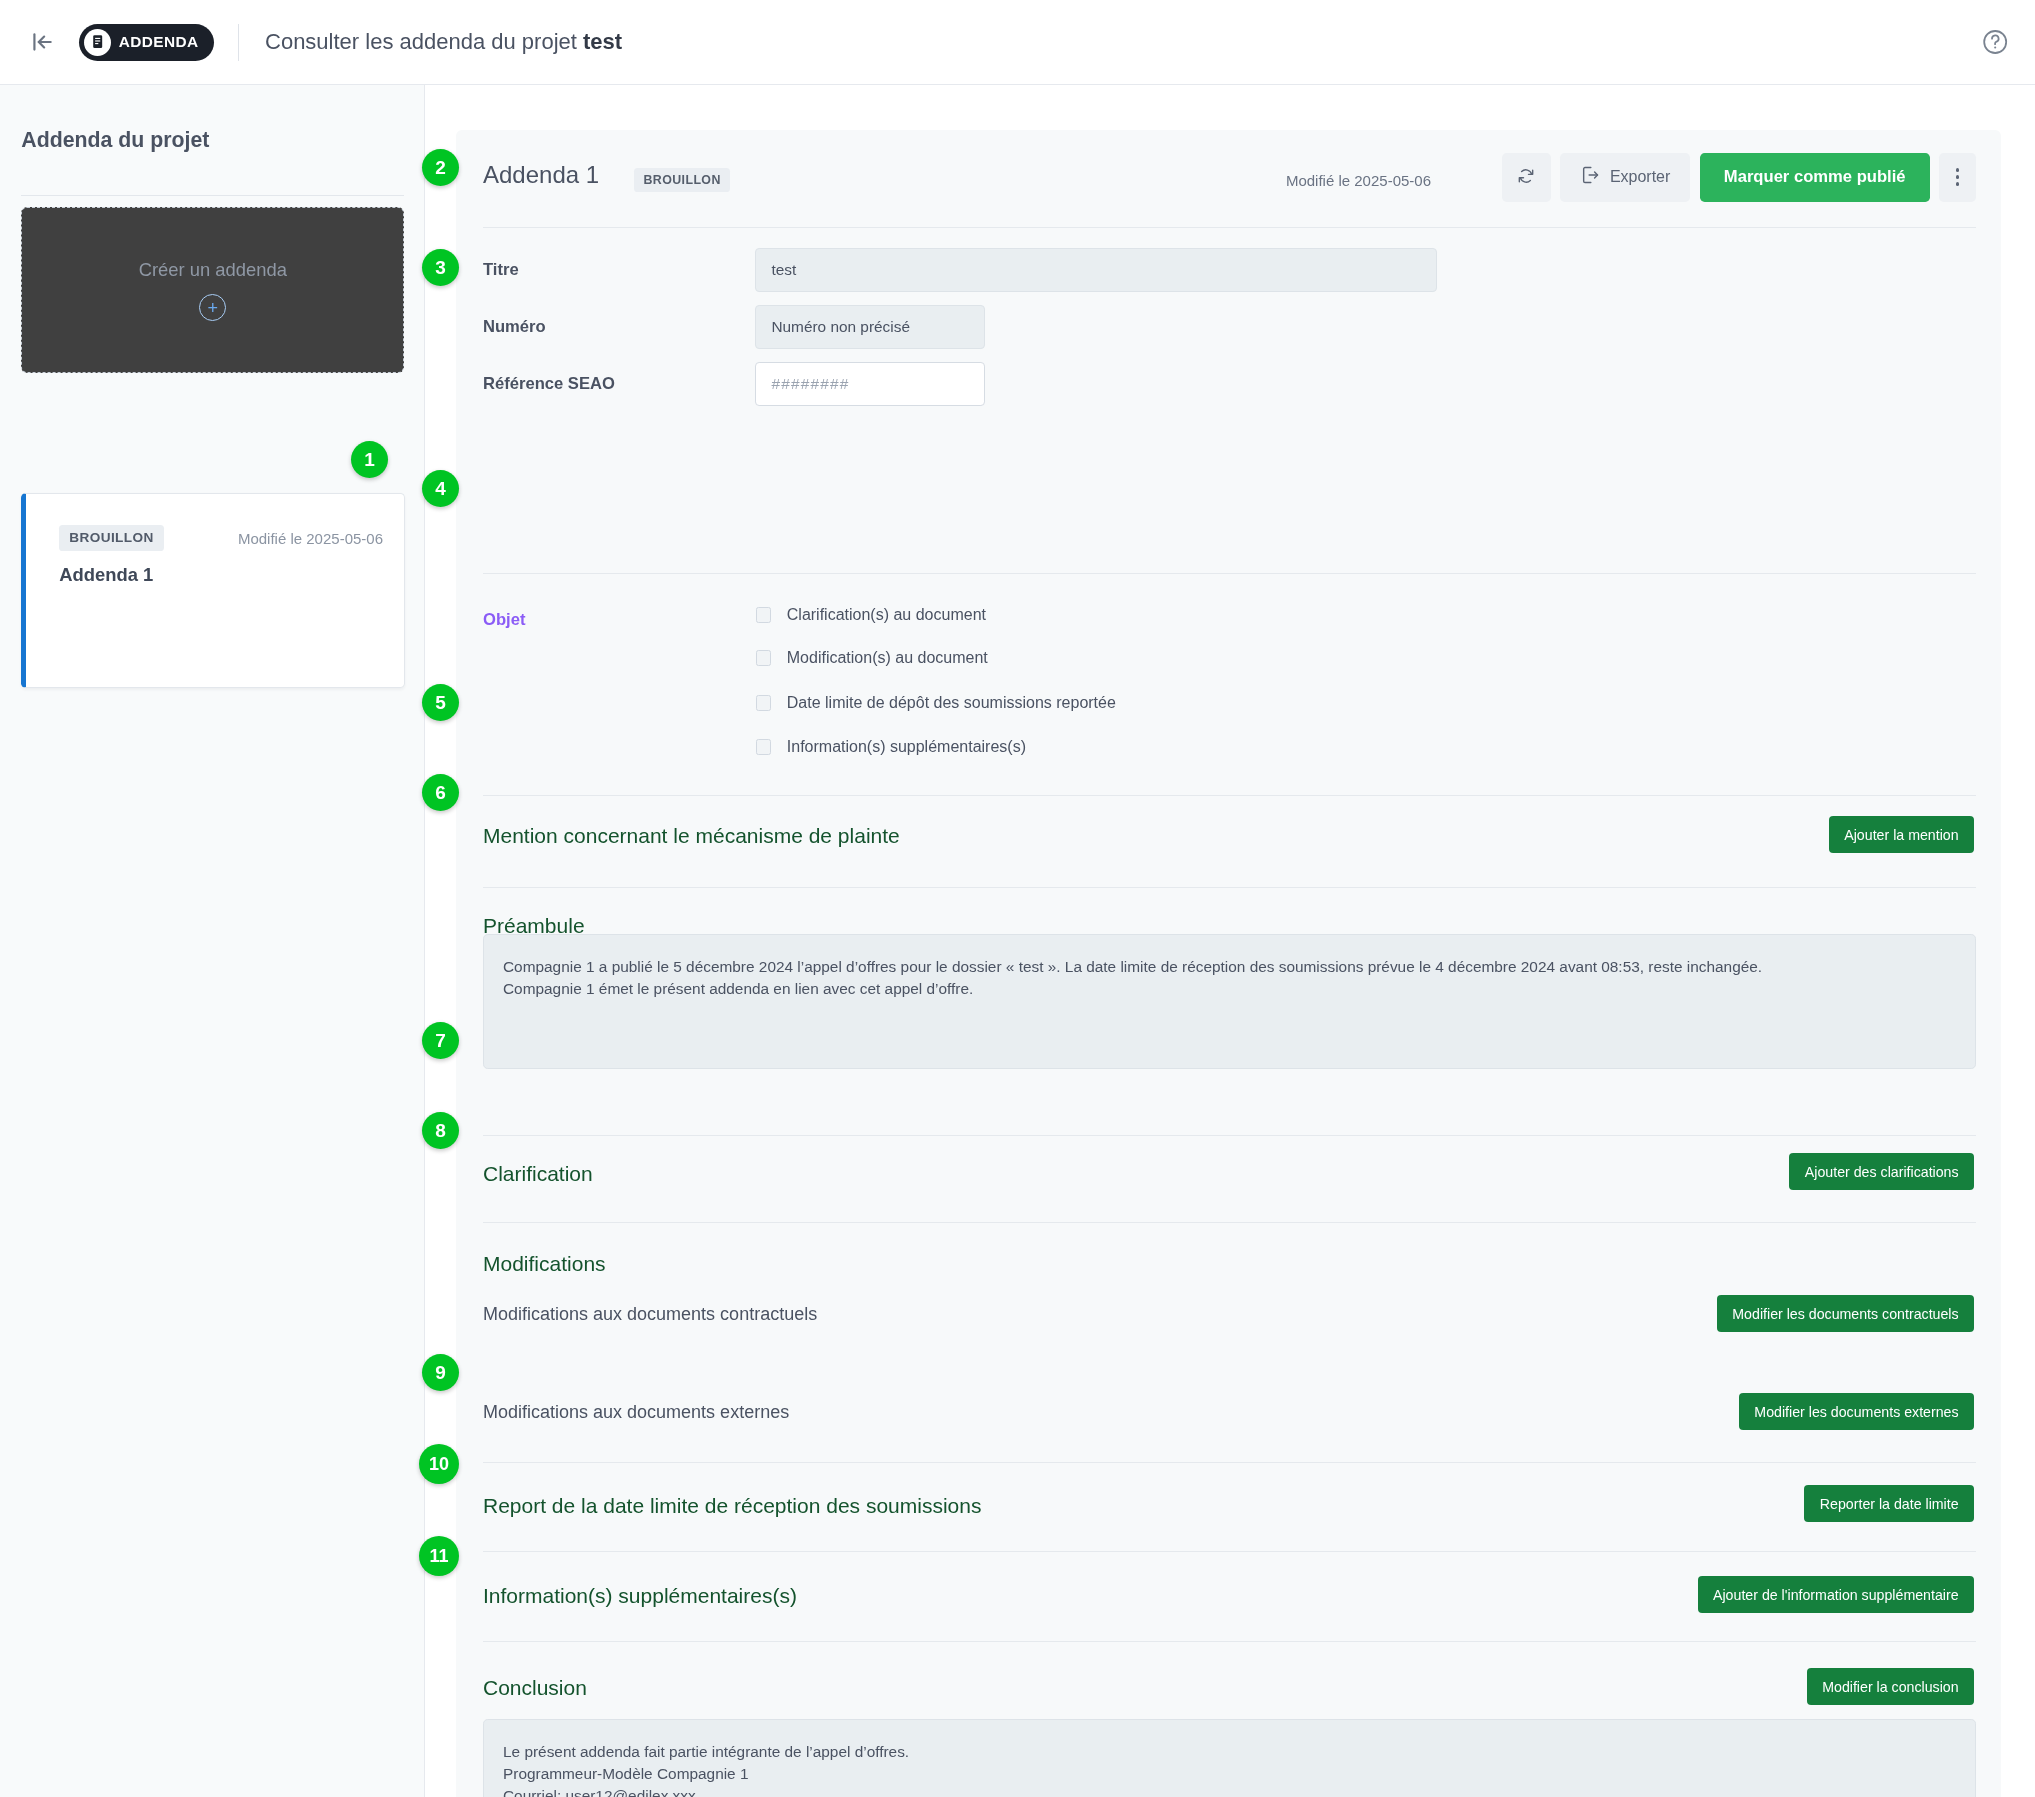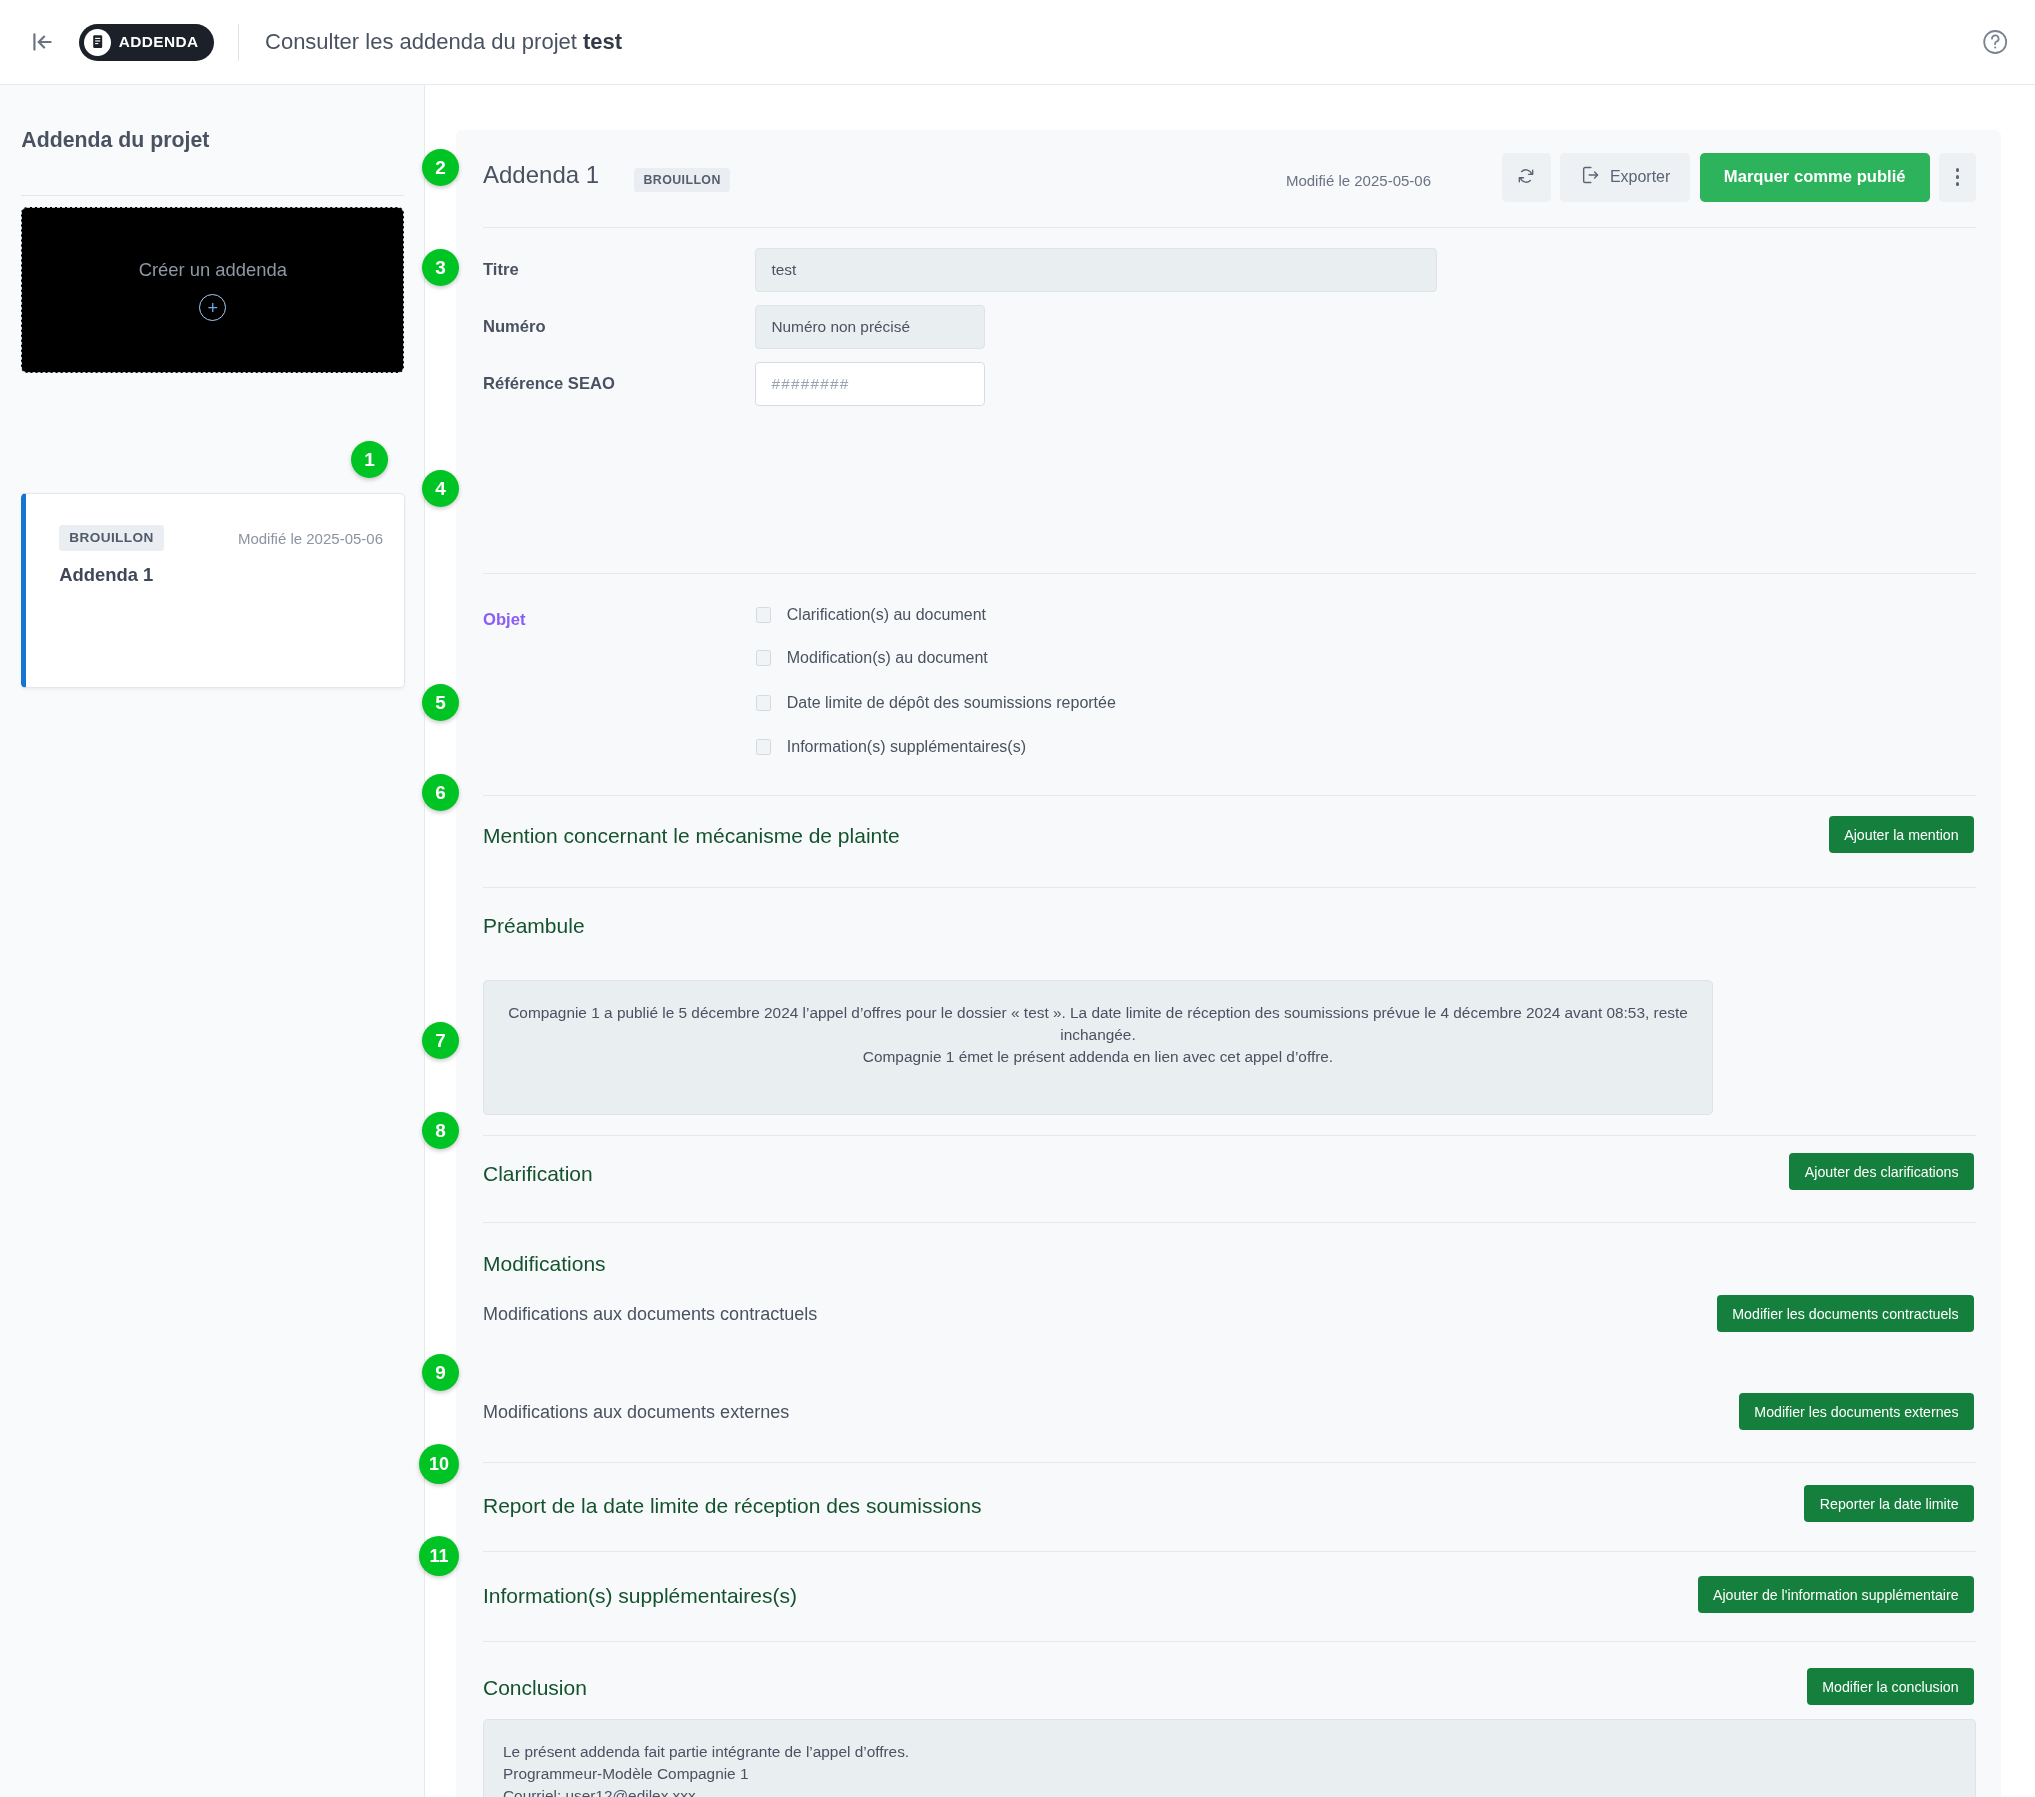--- a/index.html
+++ b/index.html
@@ -100,21 +100,21 @@
     left: 21.3px; top: 110px;
     width: 383px; height: 1.2px;
     background: #e3e7ec;
   }
   .create-card {
     position: absolute;
     left: 21.3px; top: 122px;
     width: 383px; height: 166px;
     border: 1.2px dashed #c8cfd8;
     border-radius: 6px;
-    background: #000000;
+    background: #404040;
     display: flex;
     flex-direction: column;
     align-items: center;
     justify-content: center;
     cursor: pointer;
   }
   .create-card-label {
     font-size: 18.4px;
     color: #8f98a5;
   }
@@ -539,21 +539,21 @@
 
     <div class="section-divider" style="top:665px;"></div>
 
     <div class="sec-title" style="top:694px;">Mention concernant le mécanisme de plainte</div>
     <button class="btn-blue" style="right:27px; top:686px;">Ajouter la mention</button>
 
     <div class="section-divider" style="top:757px;"></div>
 
     <div class="sec-title" style="top:784px;">Préambule</div>
 
-    <div class="textblock" style="top:850px; width:1230px; height:135px;text-align:center;">
+    <div class="textblock" style="top:804px; width:1493px; height:135px;">
       <p>Compagnie 1 a publié le 5 décembre 2024 l’appel d’offres pour le dossier « test  ». La date limite de réception des soumissions prévue le 4 décembre 2024 avant 08:53, reste inchangée.</p>
       <p>Compagnie 1 émet le présent addenda en lien avec cet appel d’offre.</p>
     </div>
 
     <div class="section-divider" style="top:1005px;"></div>
 
     <div class="sec-title" style="top:1032px;">Clarification</div>
     <button class="btn-blue" style="right:27px; top:1023px;">Ajouter des clarifications</button>
 
     <div class="section-divider" style="top:1092px;"></div>

